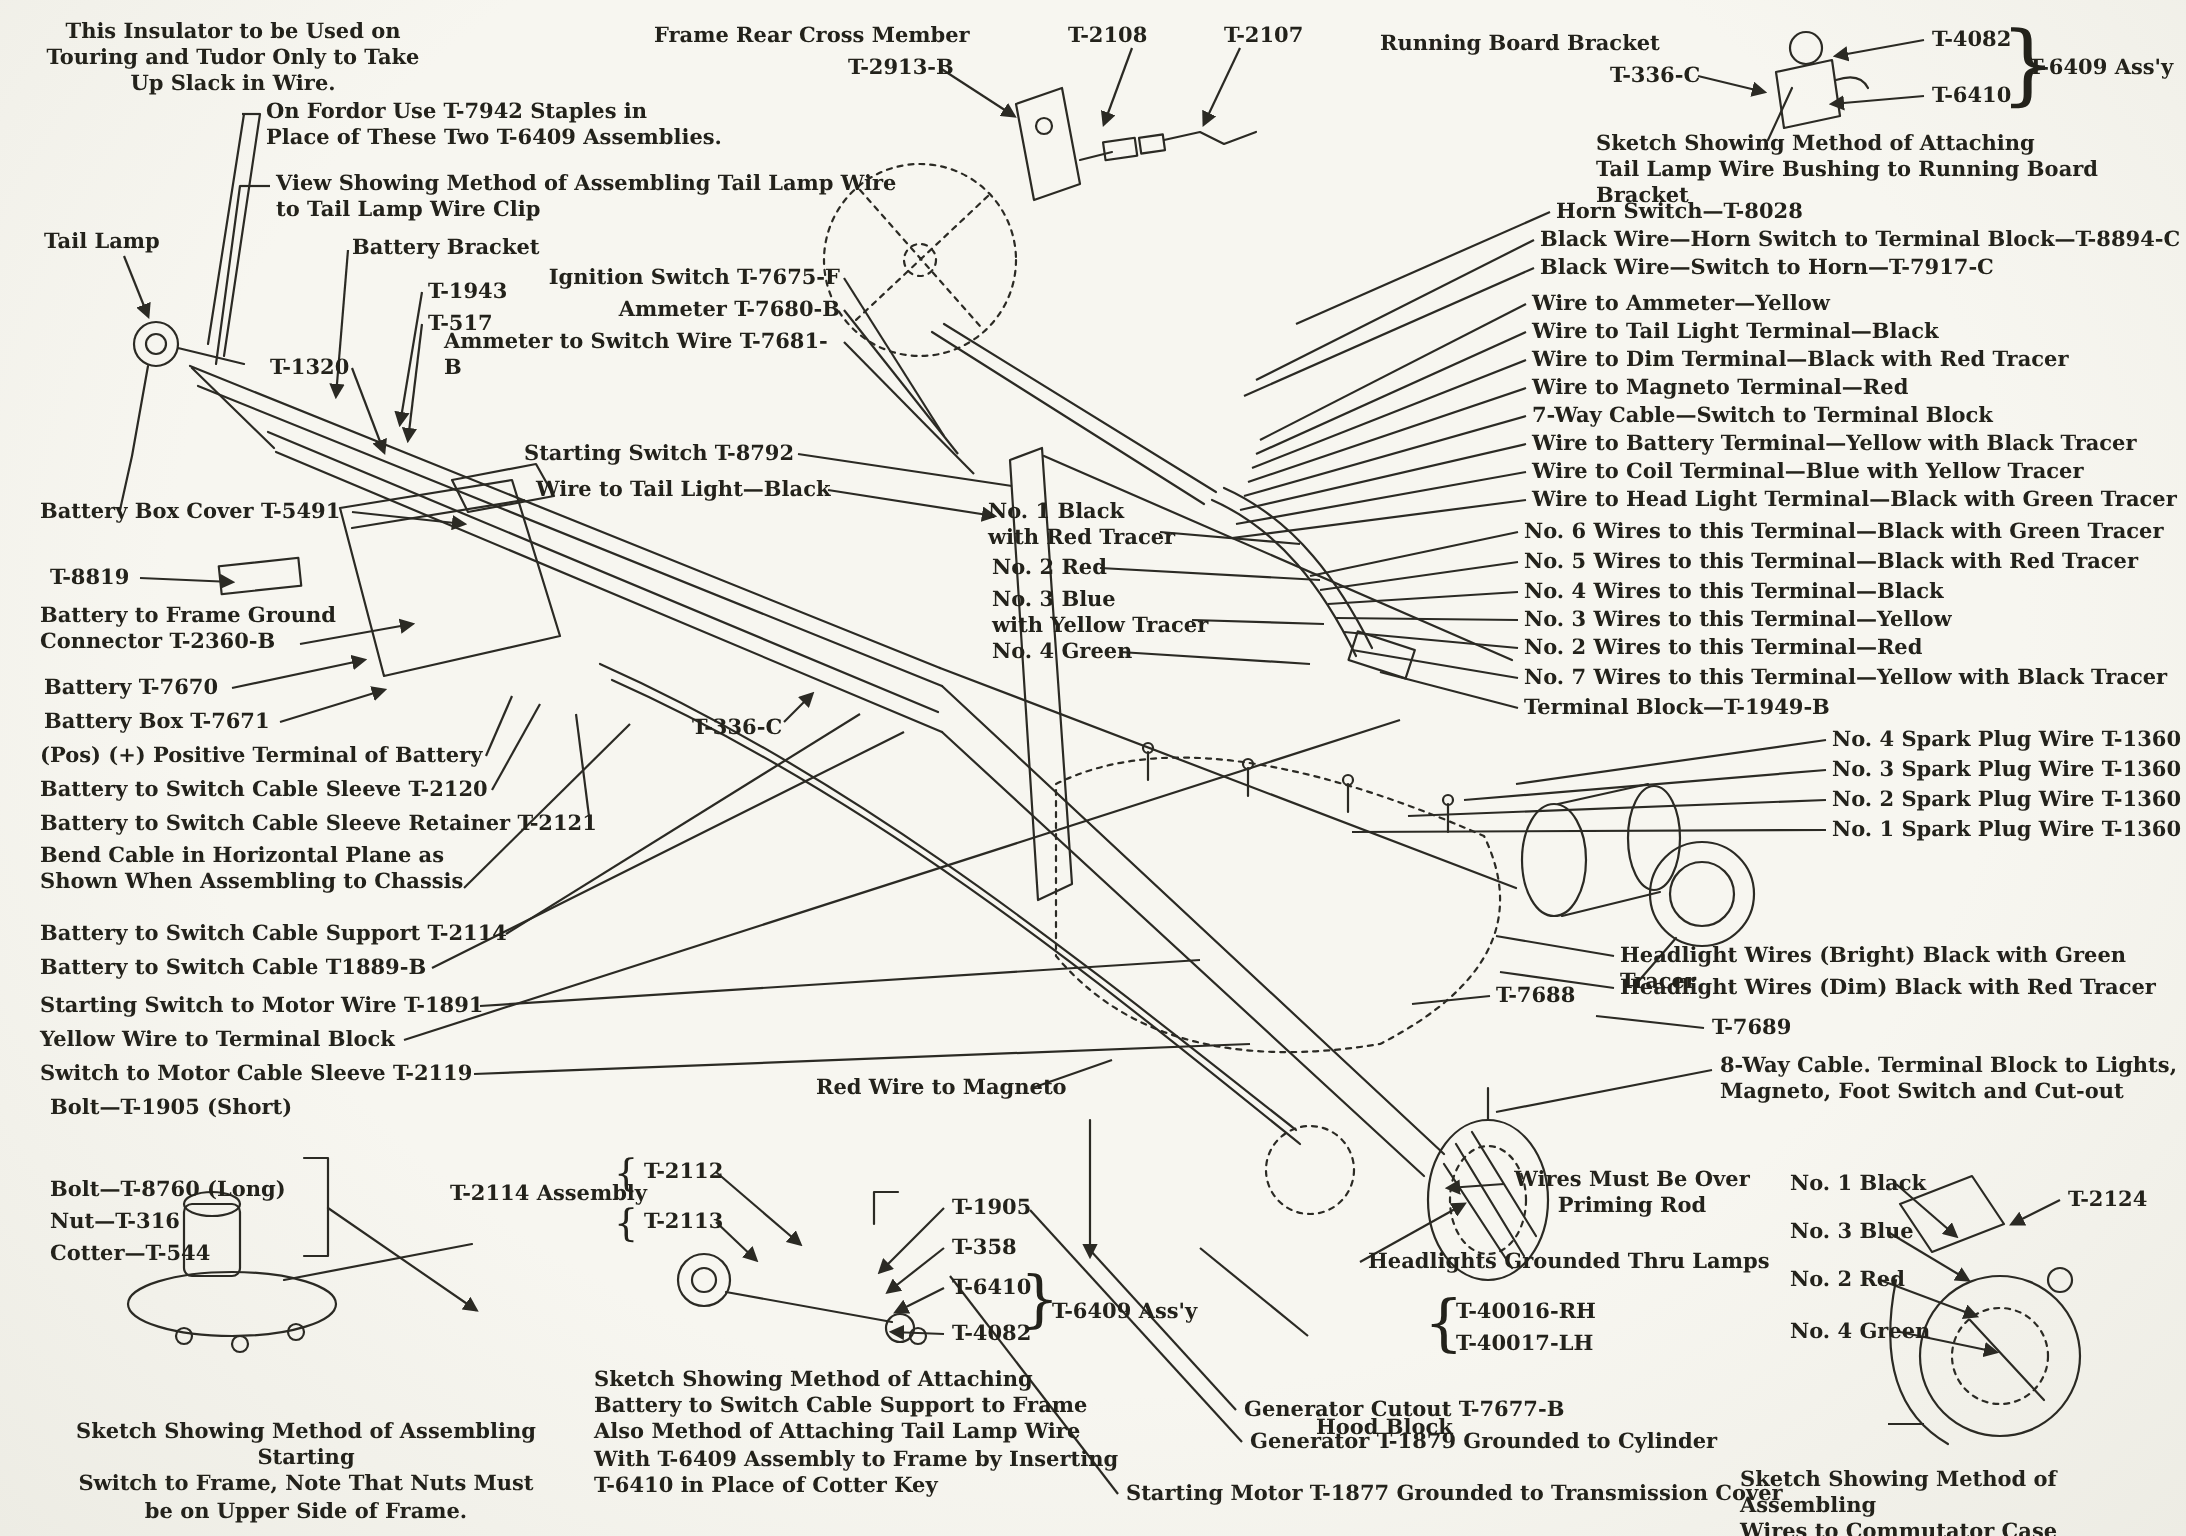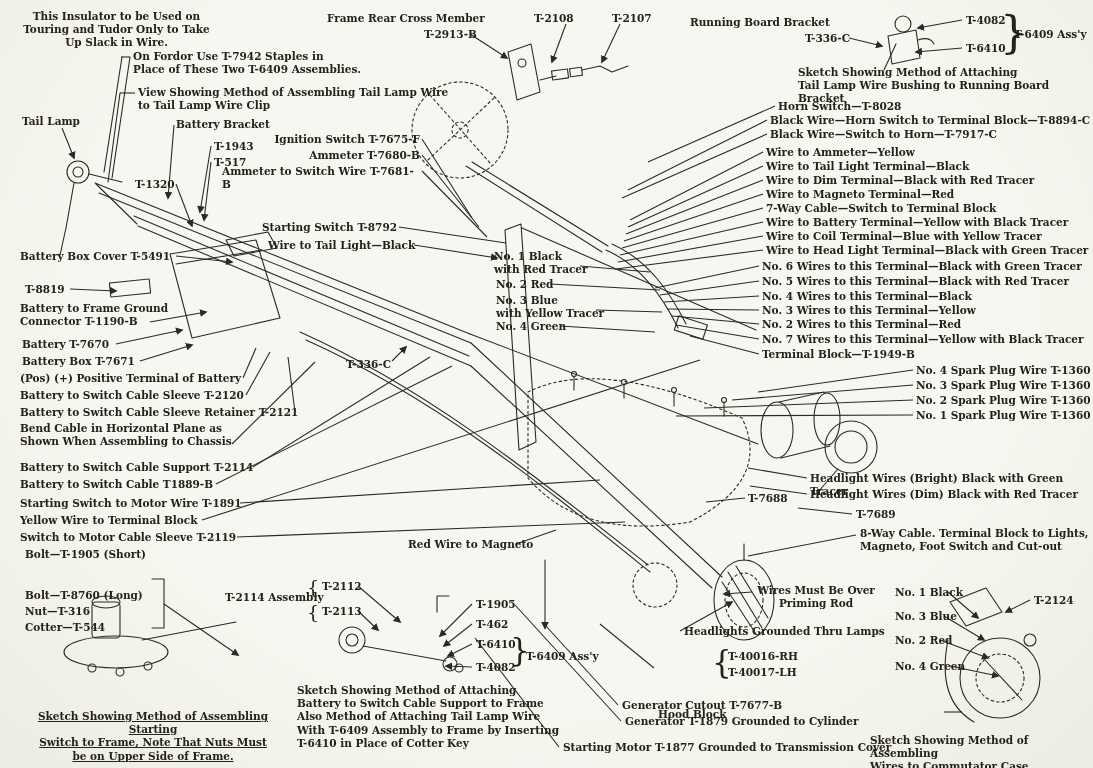--- a/index.html
+++ b/index.html
@@ -251,21 +251,21 @@
     <div class="lbl" style="left: 214px; top: 156px;">T-517</div>
     <div class="lbl" style="left: 135px; top: 178px;">T-1320</div>
     <div class="lbl" style="left: 250px; top: 133px; width: 170px; text-align: right;">Ignition Switch T-7675-F</div>
     <div class="lbl" style="left: 250px; top: 149px; width: 170px; text-align: right;">Ammeter T-7680-B</div>
     <div class="lbl" style="left: 222px; top: 165px; width: 198px; text-align: left;">Ammeter to Switch Wire T-7681-B</div>
     <div class="lbl" style="left: 262px; top: 221px;">Starting Switch T-8792</div>
     <div class="lbl" style="left: 268px; top: 239px;">Wire to Tail Light—Black</div>
     <div class="lbl" style="left: 20px; top: 250px;">Battery Box Cover T-5491</div>
     <div class="lbl" style="left: 25px; top: 283px;">T-8819</div>
     <div class="lbl" style="left: 20px; top: 302px;">Battery to Frame Ground
-Connector T-1190-B</div>
+Connector T-2360-B</div>
     <div class="lbl" style="left: 22px; top: 338px;">Battery T-7670</div>
     <div class="lbl" style="left: 22px; top: 355px;">Battery Box T-7671</div>
     <div class="lbl" style="left: 20px; top: 372px;">(Pos) (+) Positive Terminal of Battery</div>
     <div class="lbl" style="left: 20px; top: 389px;">Battery to Switch Cable Sleeve T-2120</div>
     <div class="lbl" style="left: 20px; top: 406px;">Battery to Switch Cable Sleeve Retainer T-2121</div>
     <div class="lbl" style="left: 20px; top: 422px;">Bend Cable in Horizontal Plane as
 Shown When Assembling to Chassis</div>
     <div class="lbl" style="left: 20px; top: 461px;">Battery to Switch Cable Support T-2114</div>
     <div class="lbl" style="left: 20px; top: 478px;">Battery to Switch Cable T1889-B</div>
     <div class="lbl" style="left: 20px; top: 497px;">Starting Switch to Motor Wire T-1891</div>
@@ -326,30 +326,30 @@
     <div class="lbl brace-md" style="left: 712px; top: 646px;">{</div>
     <div class="lbl" style="left: 728px; top: 650px;">T-40016-RH</div>
     <div class="lbl" style="left: 728px; top: 666px;">T-40017-LH</div>
     <div class="lbl" style="left: 622px; top: 699px;">Generator Cutout T-7677-B</div>
     <div class="lbl" style="left: 625px; top: 715px;">Generator T-1879 Grounded to Cylinder</div>
     <div class="lbl" style="left: 563px; top: 741px;">Starting Motor T-1877 Grounded to Transmission Cover</div>
     <div class="lbl" style="left: 25px; top: 548px;">Bolt—T-1905 (Short)</div>
     <div class="lbl" style="left: 25px; top: 589px;">Bolt—T-8760 (Long)</div>
     <div class="lbl" style="left: 25px; top: 605px;">Nut—T-316</div>
     <div class="lbl" style="left: 25px; top: 621px;">Cotter—T-544</div>
-    <div class="lbl" style="left: 22px; top: 710px; width: 262px; text-align: center; text-decoration: underline;">Sketch Showing Method of Assembling Starting
+    <div class="lbl" style="left: 22px; top: 710px; width: 262px; text-align: center;">Sketch Showing Method of Assembling Starting
 Switch to Frame, Note That Nuts Must
 be on Upper Side of Frame.</div>
     <div class="lbl" style="left: 225px; top: 591px;">T-2114 Assembly</div>
     <div class="lbl brace-sm" style="left: 307px; top: 577px;">{</div>
     <div class="lbl" style="left: 322px; top: 580px;">T-2112</div>
     <div class="lbl brace-sm" style="left: 307px; top: 602px;">{</div>
     <div class="lbl" style="left: 322px; top: 605px;">T-2113</div>
     <div class="lbl" style="left: 476px; top: 598px;">T-1905</div>
-    <div class="lbl" style="left: 476px; top: 618px;">T-462</div>
+    <div class="lbl" style="left: 476px; top: 618px;">T-358</div>
     <div class="lbl" style="left: 476px; top: 638px;">T-6410</div>
     <div class="lbl" style="left: 476px; top: 661px;">T-4082</div>
     <div class="lbl brace-md" style="left: 510px; top: 634px;">}</div>
     <div class="lbl" style="left: 526px; top: 650px;">T-6409 Ass'y</div>
     <div class="lbl" style="left: 297px; top: 684px;">Sketch Showing Method of Attaching
 Battery to Switch Cable Support to Frame
 Also Method of Attaching Tail Lamp Wire
 With T-6409 Assembly to Frame by Inserting
 T-6410 in Place of Cotter Key</div>
     <div class="lbl" style="left: 895px; top: 586px;">No. 1 Black</div>

